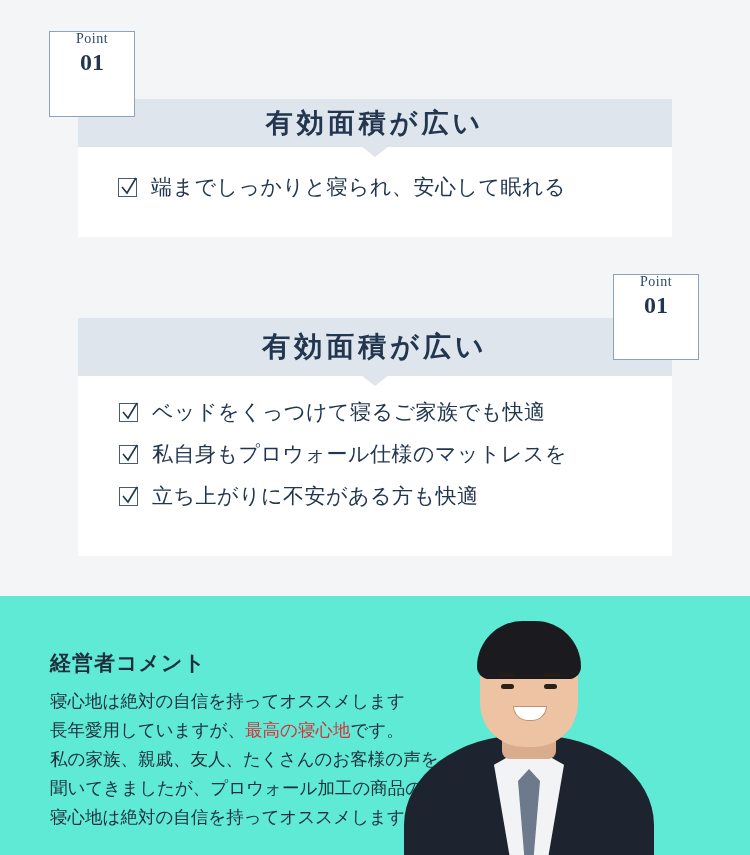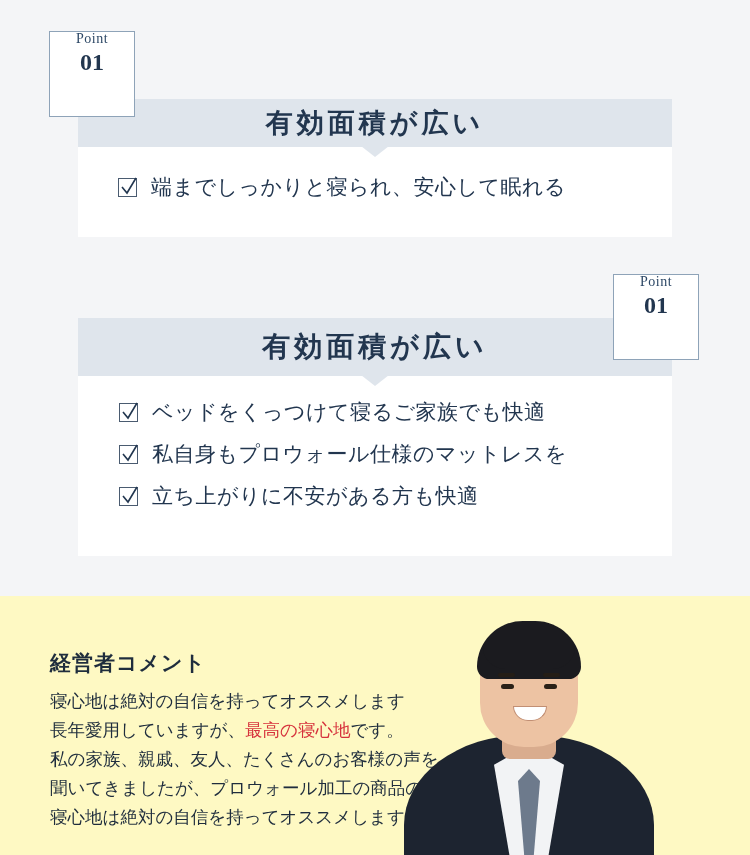--- a/index.html
+++ b/index.html
@@ -129,21 +129,21 @@
     white-space: nowrap;
   }
 
   
   #comment-section {
     position: absolute;
     left: 0;
     top: 596px;
     width: 750px;
     height: 259px;
-    background: #fef9c3;
+    background: #5eead4;
     overflow: hidden;
   }
 
   #comment-title {
     position: absolute;
     left: 50px;
     top: 53px;
     font-size: 21px;
     font-weight: bold;
     color: #1f2d3d;

